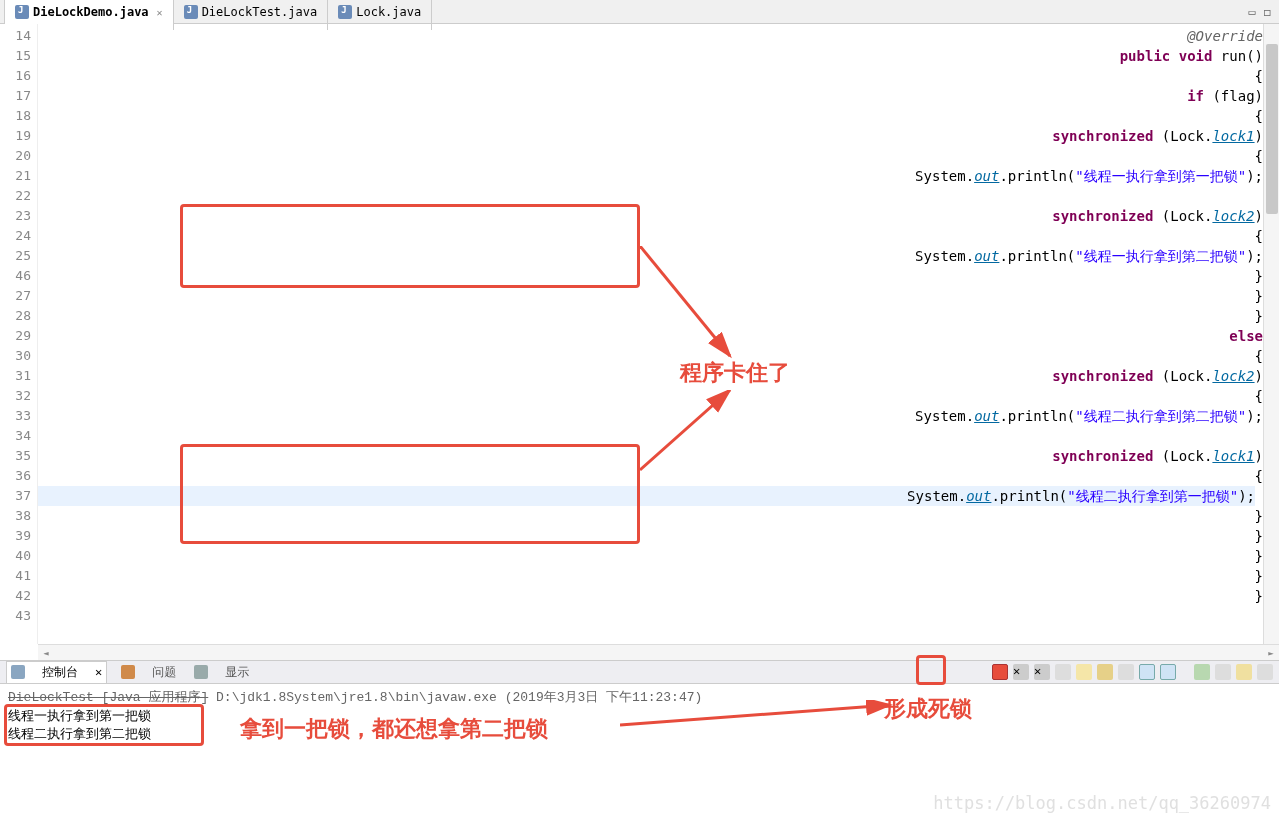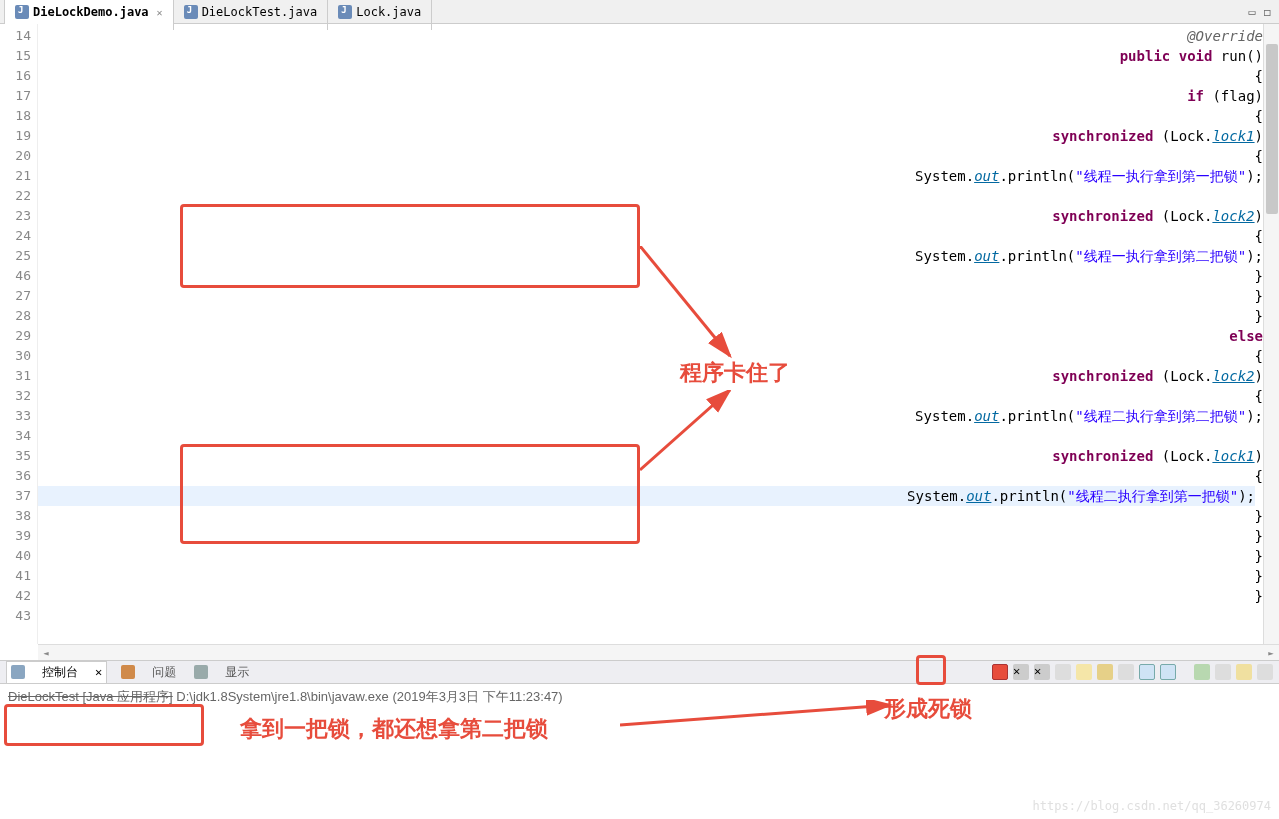--- a/index.html
+++ b/index.html
@@ -26,28 +26,28 @@
 .vscroll .thumb { position:absolute; top:20px; left:2px; width:12px; height:170px; background:#c8c8c8; border-radius:2px; }
 .hscroll { height:16px; background:#f5f5f5; border-top:1px solid #ddd; display:flex; align-items:center; margin:0 0 0 38px; }
 .hscroll .arr { width:16px; text-align:center; color:#888; font-size:9px; }
 .hscroll .track { flex:1; position:relative; height:100%; }
 .bottom-tabs { display:flex; align-items:center; height:24px; background:#eeeef2; border-top:1px solid #ccc; border-bottom:1px solid #ccc; padding:0 6px; gap:10px; }
 .btab { display:flex; align-items:center; gap:17px; padding:2px 4px; color:#555; cursor:pointer; }
 .btab.active { background:#fff; border:1px solid #ccc; color:#000; }
 .btab .ico { width:14px; height:14px; display:inline-block; border-radius:2px; }
 .toolbar { margin-left:auto; display:flex; align-items:center; gap:5px; }
 .toolbar .tbtn { width:16px; height:16px; display:inline-block; border-radius:2px; cursor:pointer; }
-.console { padding:4px 8px; font-family:Liberation Sans, sans-serif; font-size:13px; }
+.console { padding:4px 8px; font-family:Liberation Mono, monospace; font-size:13px; }
 .console .status { color:#666; margin-bottom:2px; }
 .console .status .struck { text-decoration:line-through; }
 .console .out { line-height:18px; }
 .annot-box { position:absolute; border:3px solid #e74c3c; border-radius:4px; pointer-events:none; }
 .annot-text { position:absolute; color:#e74c3c; font-size:22px; font-weight:bold; text-shadow:1px 1px 0 #fff,-1px -1px 0 #fff,1px -1px 0 #fff,-1px 1px 0 #fff; pointer-events:none; font-family:"Microsoft YaHei"; }
 .arrow { position:absolute; pointer-events:none; }
-.watermark { position:absolute; right:8px; bottom:6px; color:#e0e0e0; font-size:12px; }
+.watermark { position:absolute; right:8px; bottom:6px; color:#e0e0e0; font-size:17px; }
 </style>
 </head>
 <body>
 
 <div class="tabs">
   <div id="tabs-mount" style="display: contents;"><div class="tab active">
         <span class="jicon"></span>
         <span>DieLockDemo.java</span>
         <span class="close">✕</span>
       </div><div class="tab">
@@ -136,20 +136,24 @@
     <span class="tbtn" style="background:#ddd"></span>
     <span class="tbtn" style="background:#f0e0a0"></span>
     <span class="tbtn" style="background:#ddd"></span>
   </div>
 </div>
 
 <div class="console">
   <div class="status">
     <span class="struck">DieLockTest [Java 应用程序]</span><span> D:\jdk1.8System\jre1.8\bin\javaw.exe  (2019年3月3日 下午11:23:47)</span>
   </div>
+  <div class="out" id="console-out">
+      <div>线程一执行拿到第一把锁</div>
+      <div>线程二执行拿到第二把锁</div>
+    </div>
 </div>
 
 <div class="annot-box" style="left:180px; top:204px; width:460px; height:84px;"></div>
 <div class="annot-box" style="left:180px; top:444px; width:460px; height:100px;"></div>
 <div class="annot-box" style="left:916px; top:655px; width:30px; height:30px;"></div>
 <div class="annot-box" style="left:4px; top:704px; width:200px; height:42px;"></div>
 
 <div class="annot-text" style="left:680px; top:358px;">程序卡住了</div>
 <div class="annot-text" style="left:884px; top:694px;">形成死锁</div>
 <div class="annot-text" style="left:240px; top:714px;">拿到一把锁，都还想拿第二把锁</div>

